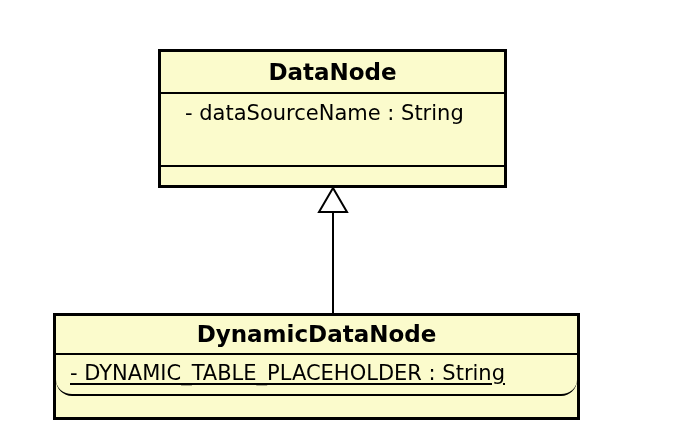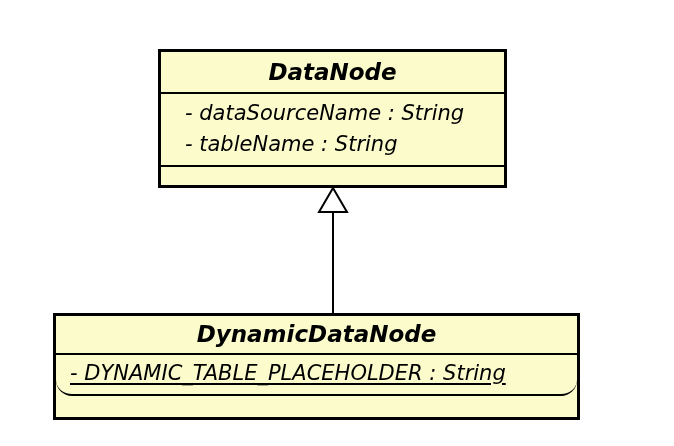--- a/index.html
+++ b/index.html
@@ -8,21 +8,20 @@
     background: #ffffff;
   }
   .canvas {
     position: relative;
     width: 674px;
     height: 432px;
     background: #ffffff;
     overflow: hidden;
     font-family: "DejaVu Sans", "Liberation Sans", sans-serif;
     color: #000000;
-    font-style: italic;
   }
   .uml-class {
     position: absolute;
     box-sizing: border-box;
     background: #fbfbcc;
     border: 3px solid #000000;
   }
   .uml-title {
     font-weight: bold;
     font-size: 23px;
@@ -99,21 +98,20 @@
 </style>
 </head>
 <body>
 
 <div class="canvas">
 
   <div class="uml-class box-datanode">
     <div class="uml-title">DataNode</div>
     <div class="uml-attrs">
       <div class="uml-attr">- dataSourceName : String</div>
-      <div class="uml-attr">- tableName : String</div>
     </div>
     <div class="uml-methods"></div>
   </div>
 
   <svg class="connector" width="40" height="130" viewBox="0 0 40 130">
     <line x1="18" y1="26" x2="18" y2="128" stroke="#000000" stroke-width="2"></line>
     <polygon points="18,2 4,26 32,26" fill="#ffffff" stroke="#000000" stroke-width="2" stroke-linejoin="miter"></polygon>
   </svg>
 
   <div class="uml-class box-dynamicdatanode">

